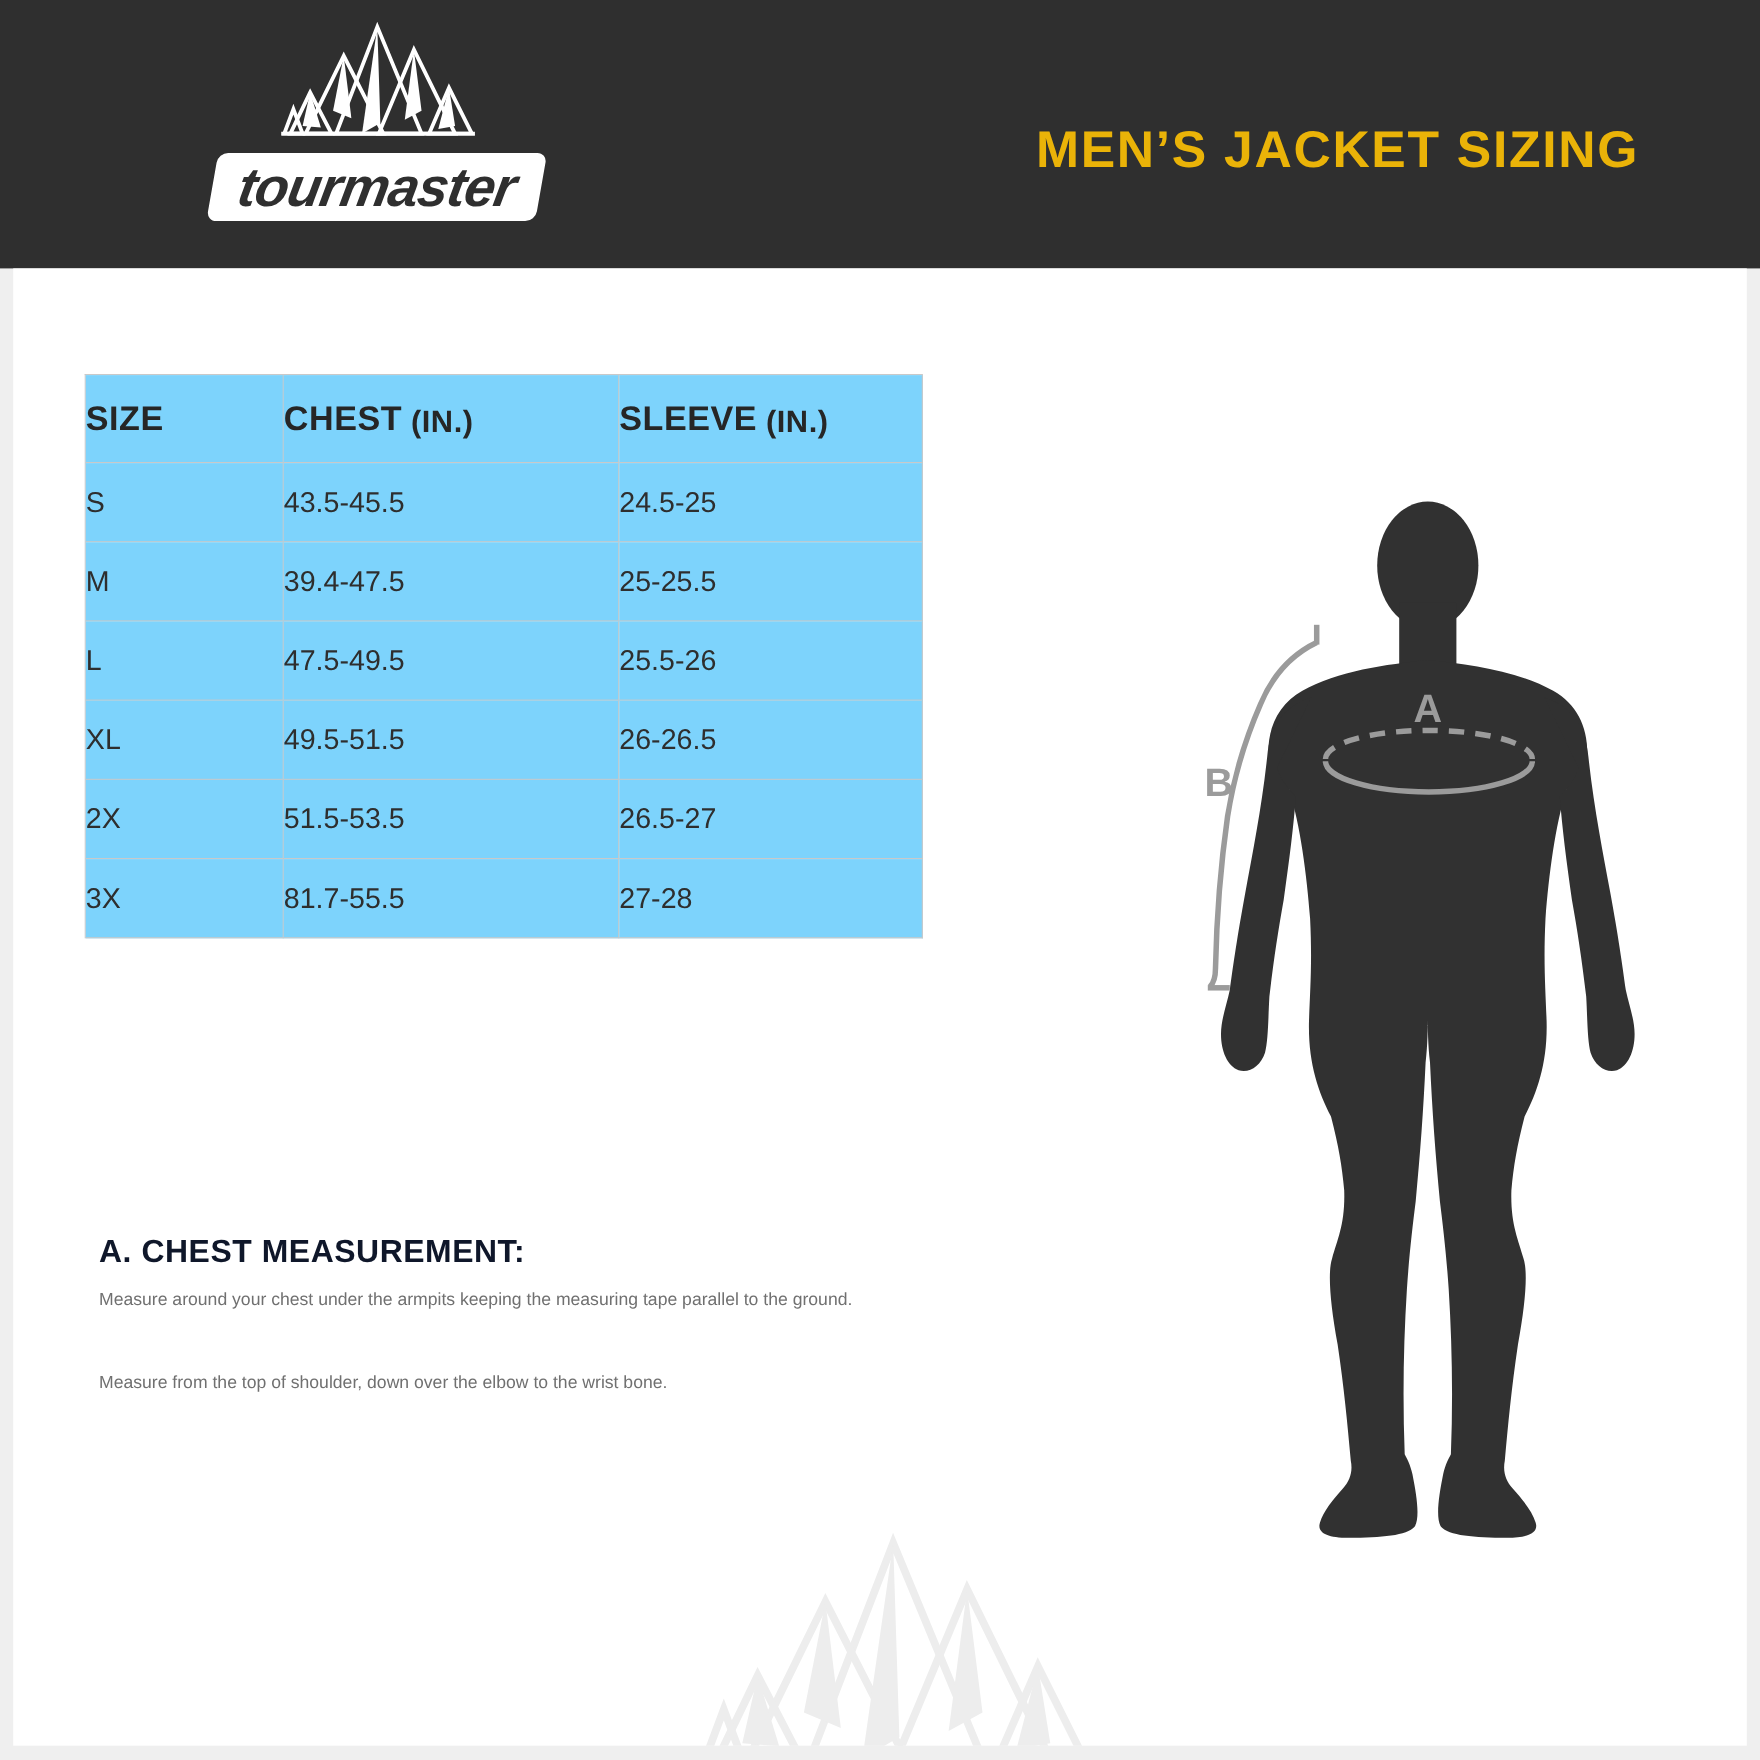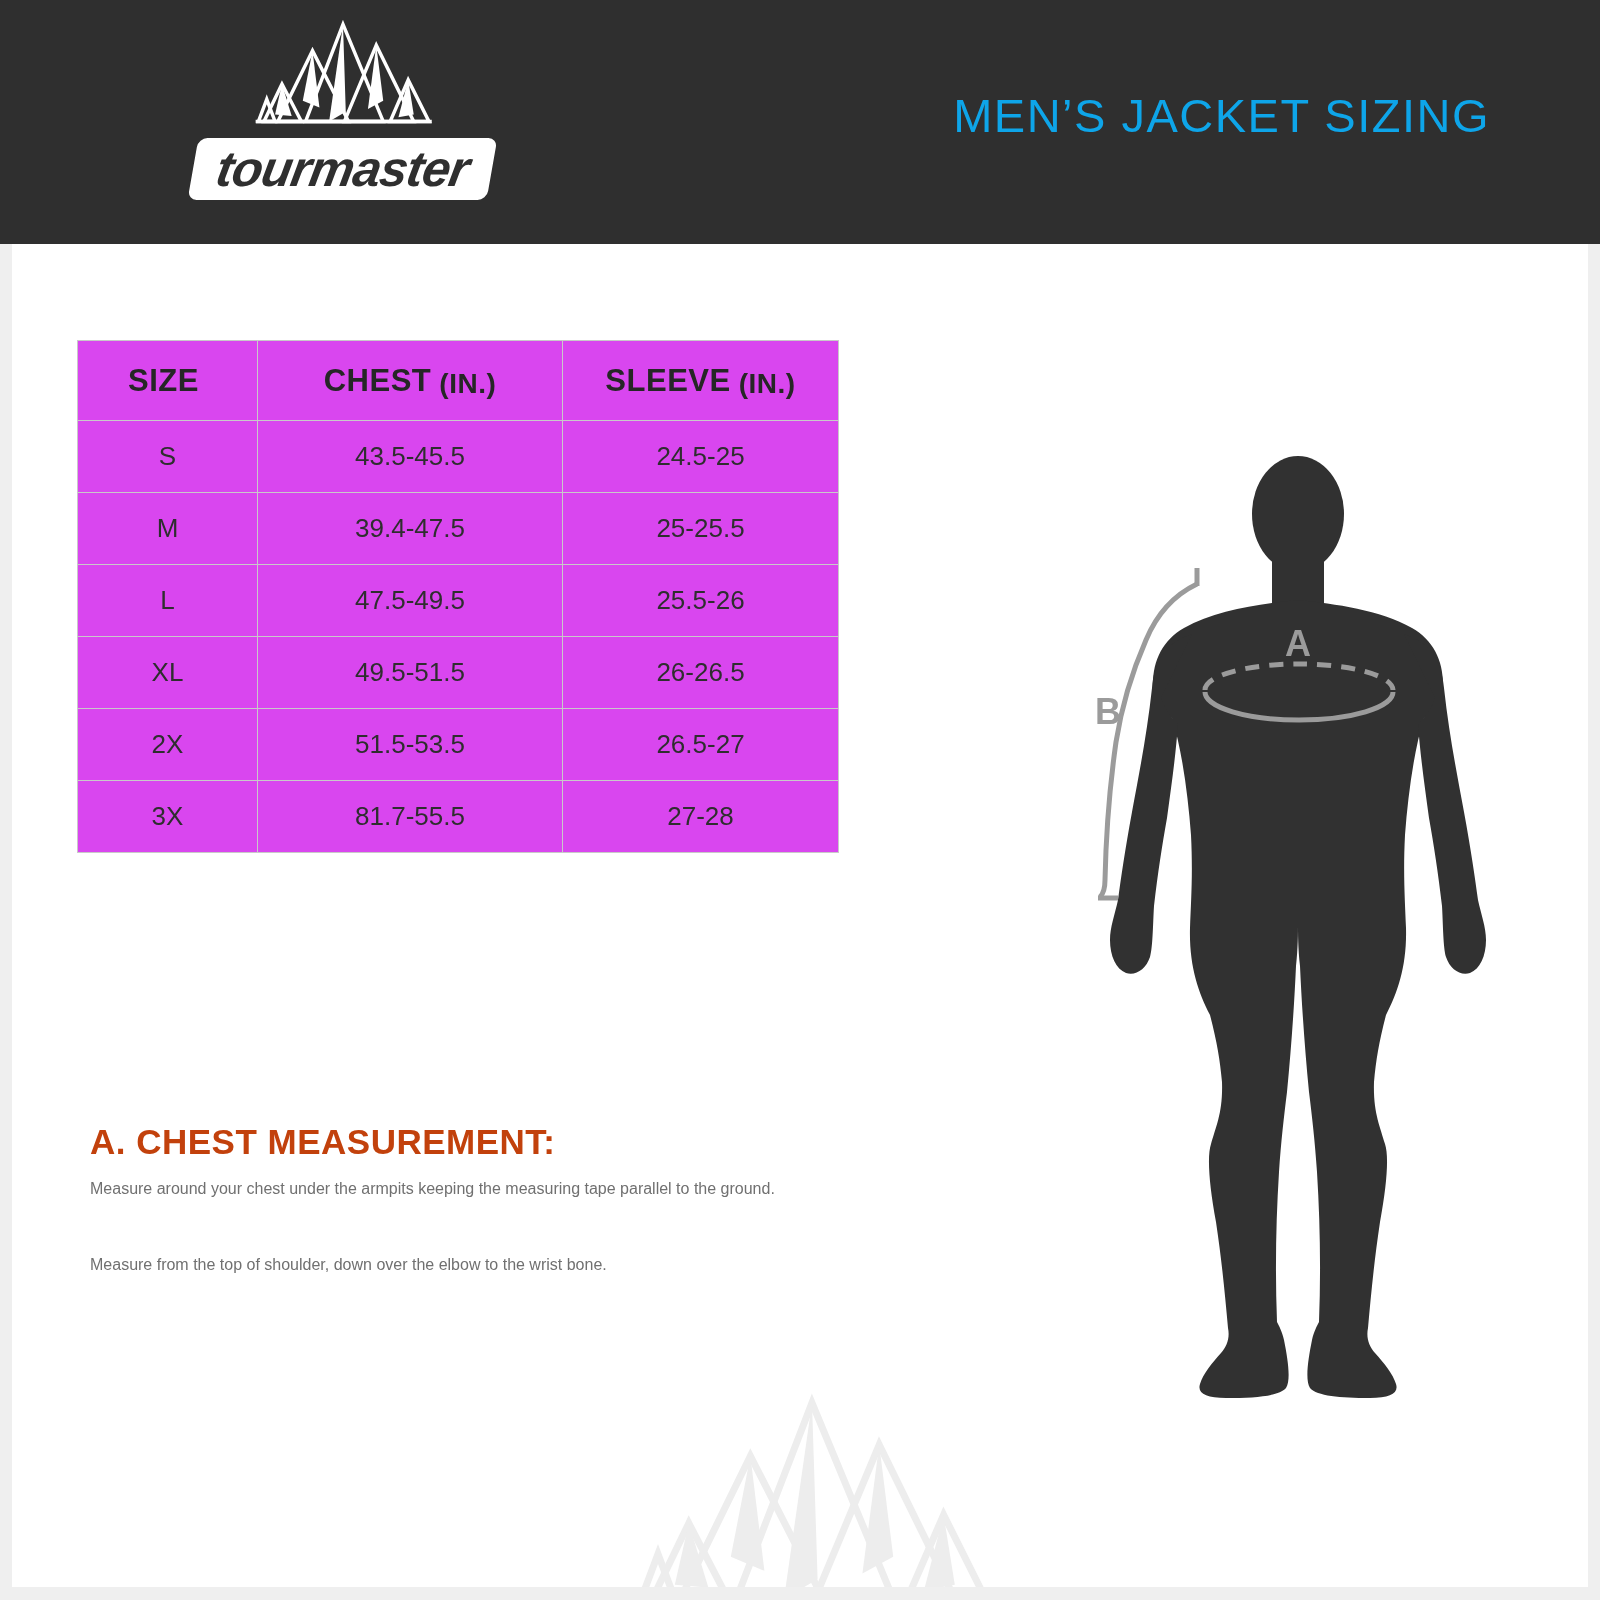--- a/index.html
+++ b/index.html
@@ -9,43 +9,43 @@
     font-family:"Liberation Sans", sans-serif;
   }
   
   .header{position:absolute;left:0;top:0;width:1600px;height:244px;background:#2f2f2f}
   .logo{position:absolute;left:148px;top:16px;width:390px;text-align:center}
   .logo .mtn{width:208px;height:118px;color:#ffffff;display:inline-block}
   .banner{display:inline-block;background:#ffffff;transform:skewX(-10deg);
           border-radius:7px;padding:0 22px;margin-top:2px;box-shadow:0 0 0 2px #ffffff}
   .banner span{display:inline-block;font-style:italic;font-weight:bold;font-size:50px;
           letter-spacing:-1px;color:#2f2f2f;line-height:58px}
-  .page-title{position:absolute;right:110px;top:88px;font-size:47px;font-weight:400;
-          letter-spacing:1.5px;color:#0ea5e9;white-space:nowrap}
+  .page-title{position:absolute;right:110px;top:108px;font-size:47px;font-weight:700;
+          letter-spacing:1.5px;color:#eab308;white-space:nowrap}
   
   .page{position:absolute;left:12px;top:244px;width:1576px;height:1343px;
         background:#ffffff;overflow:hidden}
   
   .size-table{position:absolute;left:65px;top:96px;display:grid;
         grid-template-columns:180px 305px 276px;
         border-top:1px solid #c9c9c9;border-left:1px solid #c9c9c9}
   .cell{border-right:1px solid #c9c9c9;border-bottom:1px solid #c9c9c9;
-        display:flex;align-items:center;justify-content:center;
-        height:71px;font-size:26px;color:#2e2e2e;background:#d946ef}
+        display:flex;align-items:center;
+        height:71px;font-size:26px;color:#2e2e2e;background:#7dd3fc}
   .cell.head{height:79px;font-weight:bold;font-size:31px;color:#262626;letter-spacing:.5px}
   .cell.head .unit{font-size:28px;margin-left:8px;align-self:center;padding-top:6px}
   
   .figure{position:absolute;left:1048px;top:206px;width:440px;height:960px}
   .figure svg{display:block}
   .annot{stroke:#9b9b9b;stroke-width:5;fill:none}
   .annot-label{font-weight:bold;font-size:36px;fill:#9b9b9b;text-anchor:middle;
         font-family:"Liberation Sans", sans-serif}
   
   .instructions{position:absolute;left:78px;top:878px;width:1010px}
-  .instr-heading{font-size:35px;font-weight:bold;color:#c2410c;margin:0 0 12px 0;letter-spacing:.5px}
+  .instr-heading{font-size:29px;font-weight:bold;color:#0f172a;margin:0 0 12px 0;letter-spacing:.5px}
   .instr-body{font-size:16px;color:#707070;margin:0 0 46px 0;line-height:30px}
   
   .watermark{position:absolute;left:590px;top:1141px;width:420px;height:240px;color:#ededed}
 </style>
 </head>
 <body>
 
 <svg width="0" height="0" style="position:absolute" aria-hidden="true">
   <symbol id="mtn" viewBox="0 0 300 170">
     <g stroke="currentColor" stroke-width="5" fill="none" stroke-linejoin="miter">

